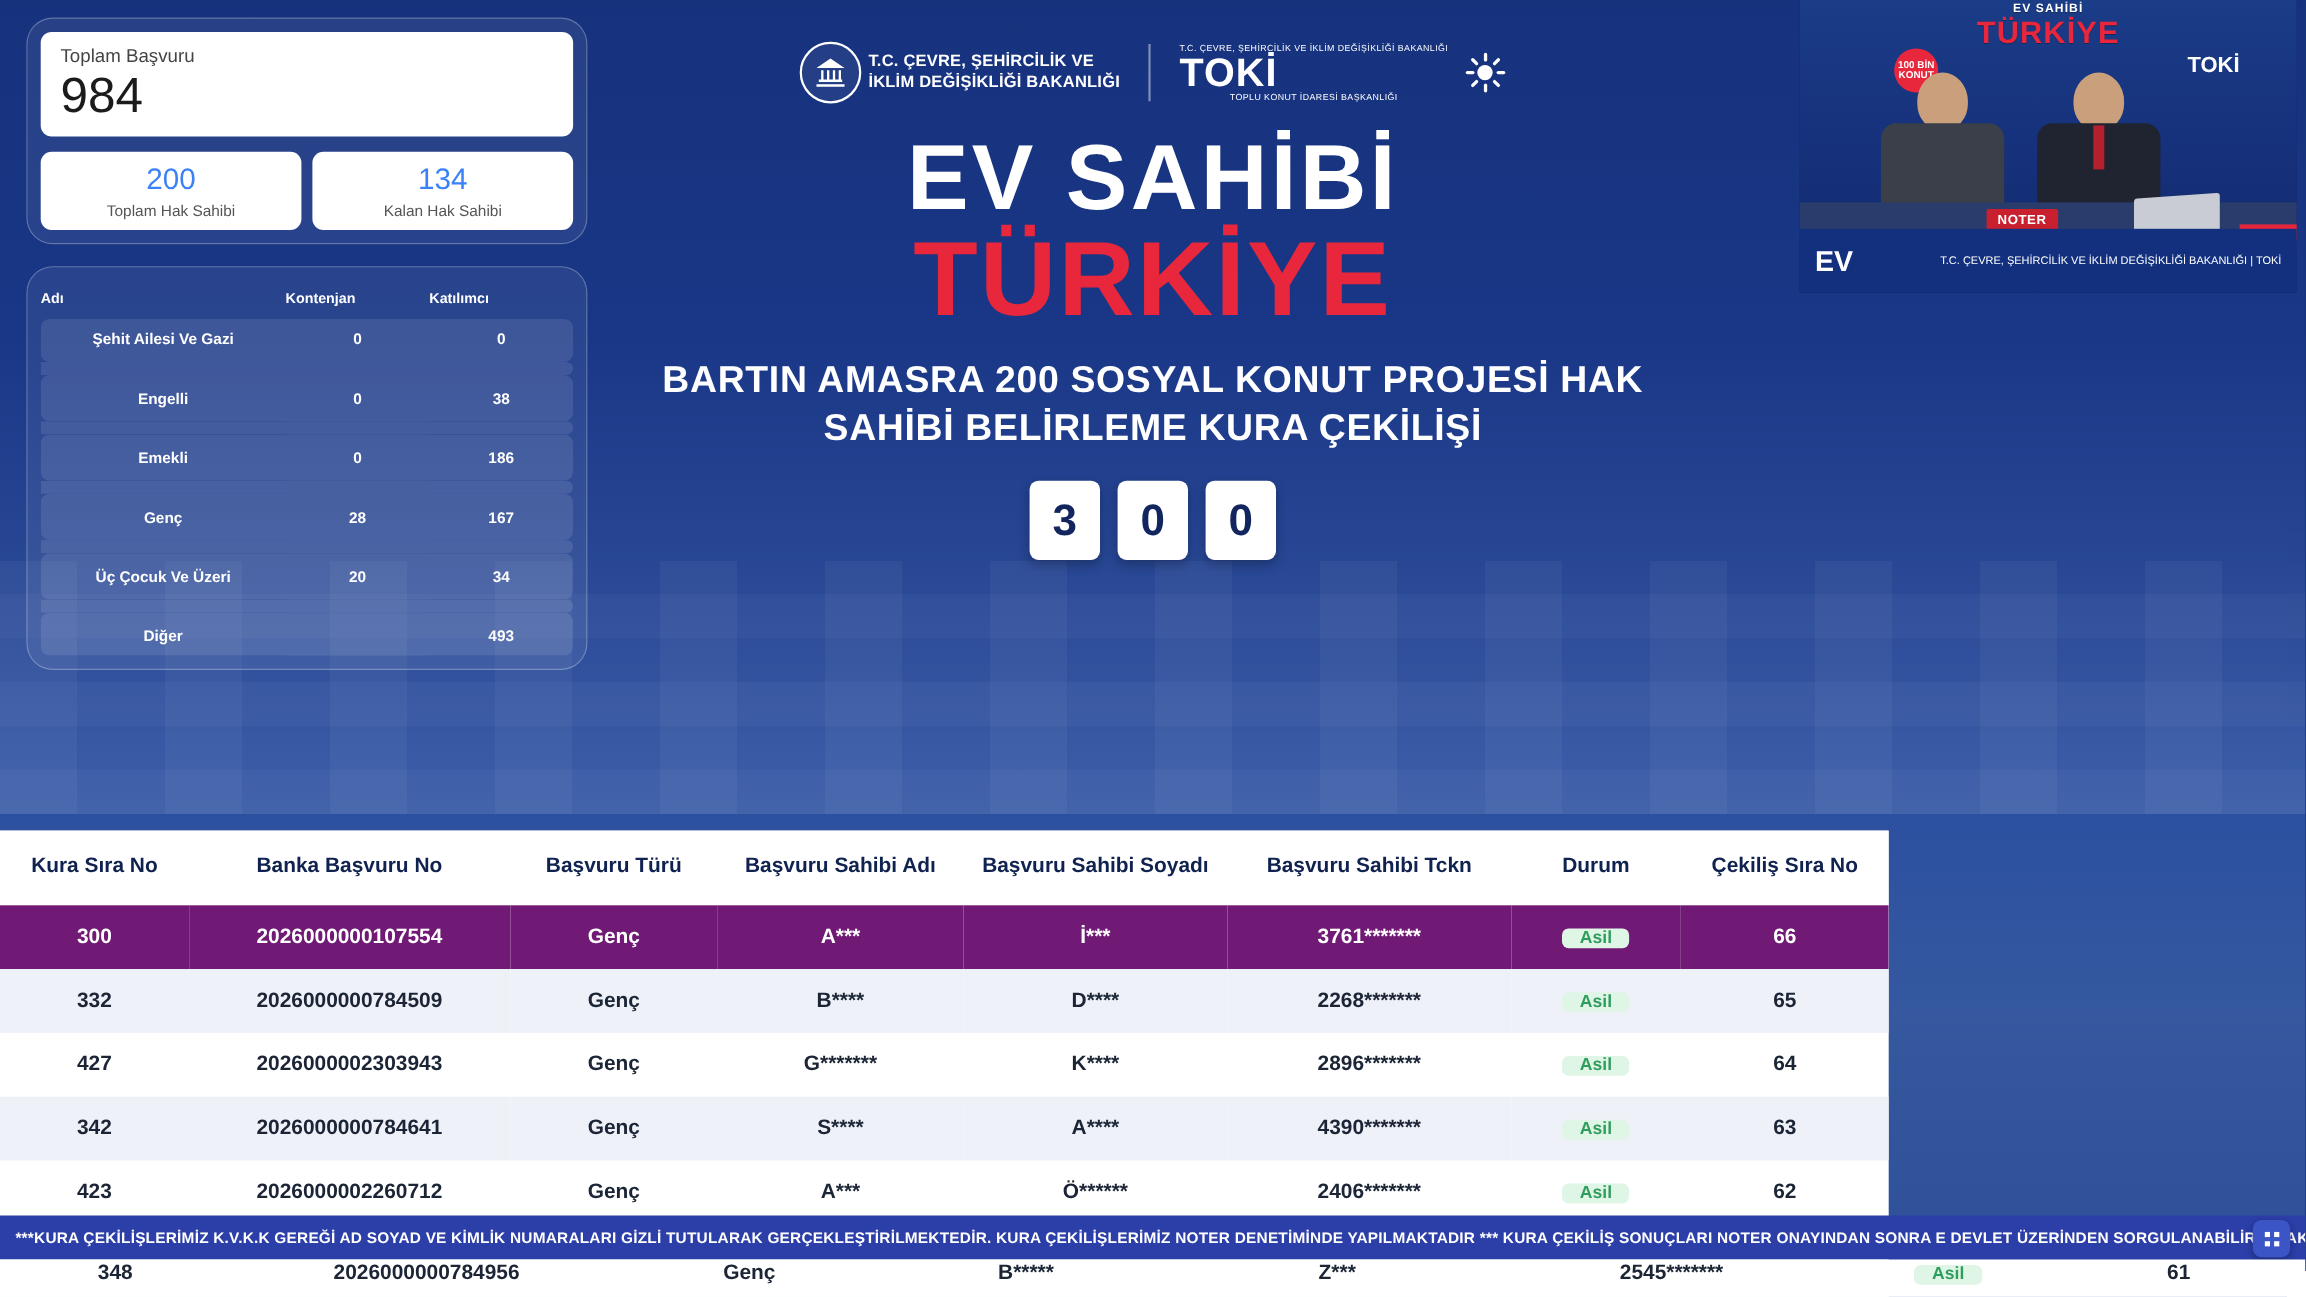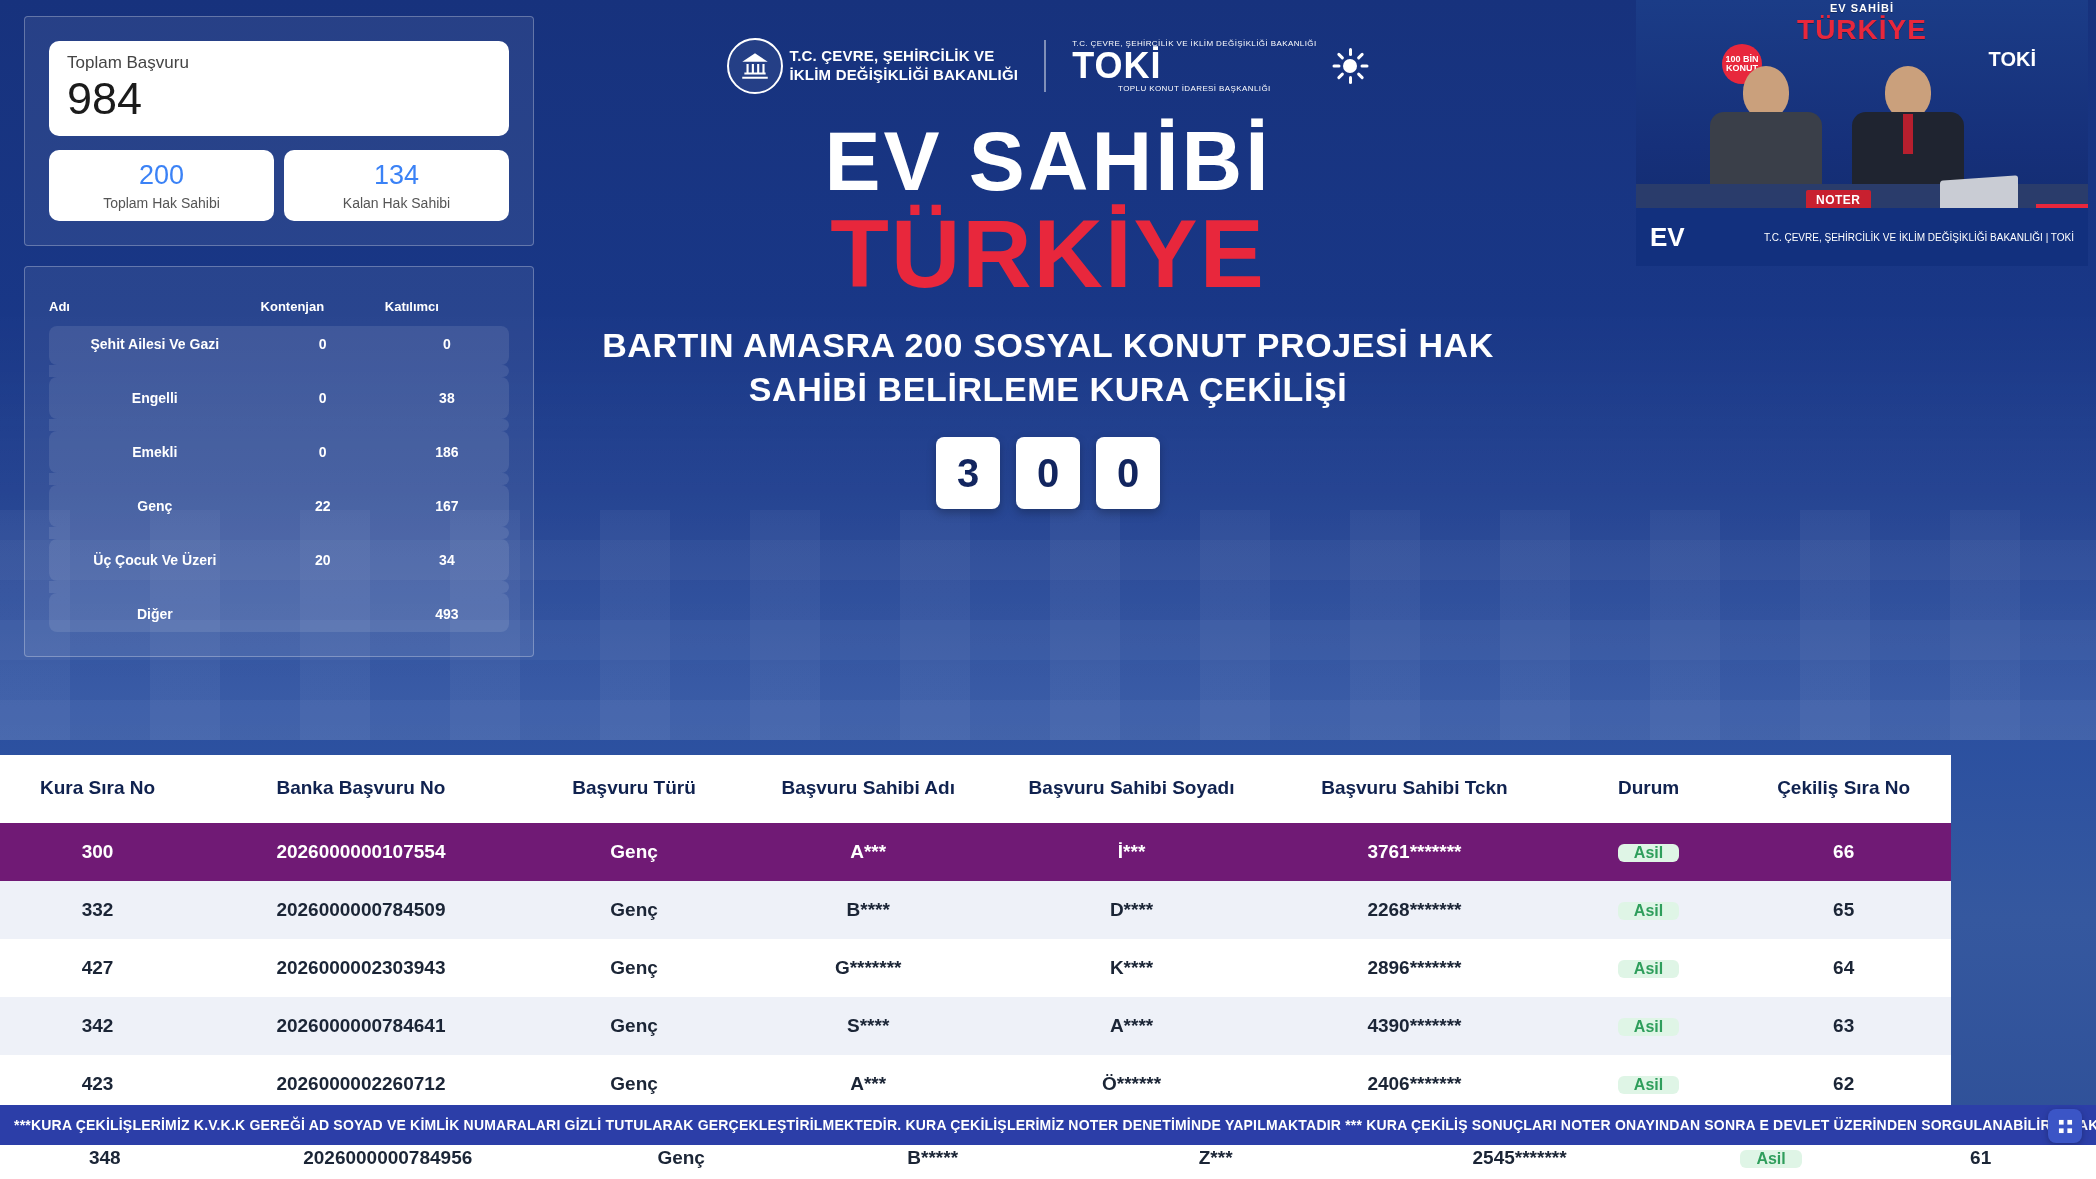--- a/index.html
+++ b/index.html
@@ -30,22 +30,22 @@
       repeating-linear-gradient(0deg, rgba(255,255,255,0.04) 0 40px, rgba(255,255,255,0.00) 40px 80px);
   }
 
   
   .left-panel {
     position: absolute; left: 24px; top: 16px; width: 510px;
   }
   .card-outer {
     background: rgba(255,255,255,0.07);
     border: 1px solid rgba(255,255,255,0.28);
-    border-radius: 4px;
-    padding: 24px;
+    border-radius: 24px;
+    padding: 12px;
   }
   .total-box {
     background: #fff;
     border-radius: 10px;
     padding: 12px 18px 14px 18px;
   }
   .total-label { font-size: 17px; color: #444; }
   .total-value { font-size: 45px; font-weight: 400; color: #1b1b1b; line-height: 1.05; margin-top: 2px; }
   .two-boxes { display: flex; gap: 10px; margin-top: 14px; }
   .mini-box {
@@ -157,21 +157,21 @@
   .pip-red-stub { position: absolute; right: 0; bottom: 48px; width: 52px; height: 14px; background: #e8273c; }
   .pip-100 {
     position: absolute; left: 86px; top: 44px; width: 40px; height: 40px; border-radius: 50%;
     background: #e8273c; color: #fff; font-size: 9px; font-weight: 700; display: flex;
     align-items: center; justify-content: center; text-align: center; line-height: 1.05;
   }
   .pip-toki { position: absolute; right: 52px; top: 48px; color: #fff; font-size: 20px; font-weight: 700; }
 
   
   .results {
-    position: absolute; left: 0; top: 755px; width: 1951px; height: 424px; background: #ffffff;
+    position: absolute; left: 0; top: 755px; width: 1717px; height: 424px; background: #ffffff;
     overflow: hidden;
   }
   .res-table { width: 100%; border-collapse: collapse; table-layout: fixed; }
   .res-table th {
     font-size: 19px; color: #10224f; font-weight: 700; padding: 22px 4px 24px 4px; text-align: center;
     background: #fff;
   }
   .res-table td {
     font-size: 19px; color: #1b2536; text-align: center; padding: 18px 4px; font-weight: 600;
   }
@@ -257,21 +257,21 @@
             <tr>
               <td>Emekli</td>
               <td>0</td>
               <td>186</td>
             </tr>
             <tr class="quota-spacer">
               <td colspan="3" style="padding:3px"></td>
             </tr>
             <tr>
               <td>Genç</td>
-              <td>22</td>
+              <td>28</td>
               <td>167</td>
             </tr>
             <tr class="quota-spacer">
               <td colspan="3" style="padding:3px"></td>
             </tr>
             <tr>
               <td>Üç Çocuk Ve Üzeri</td>
               <td>20</td>
               <td>34</td>
             </tr>

